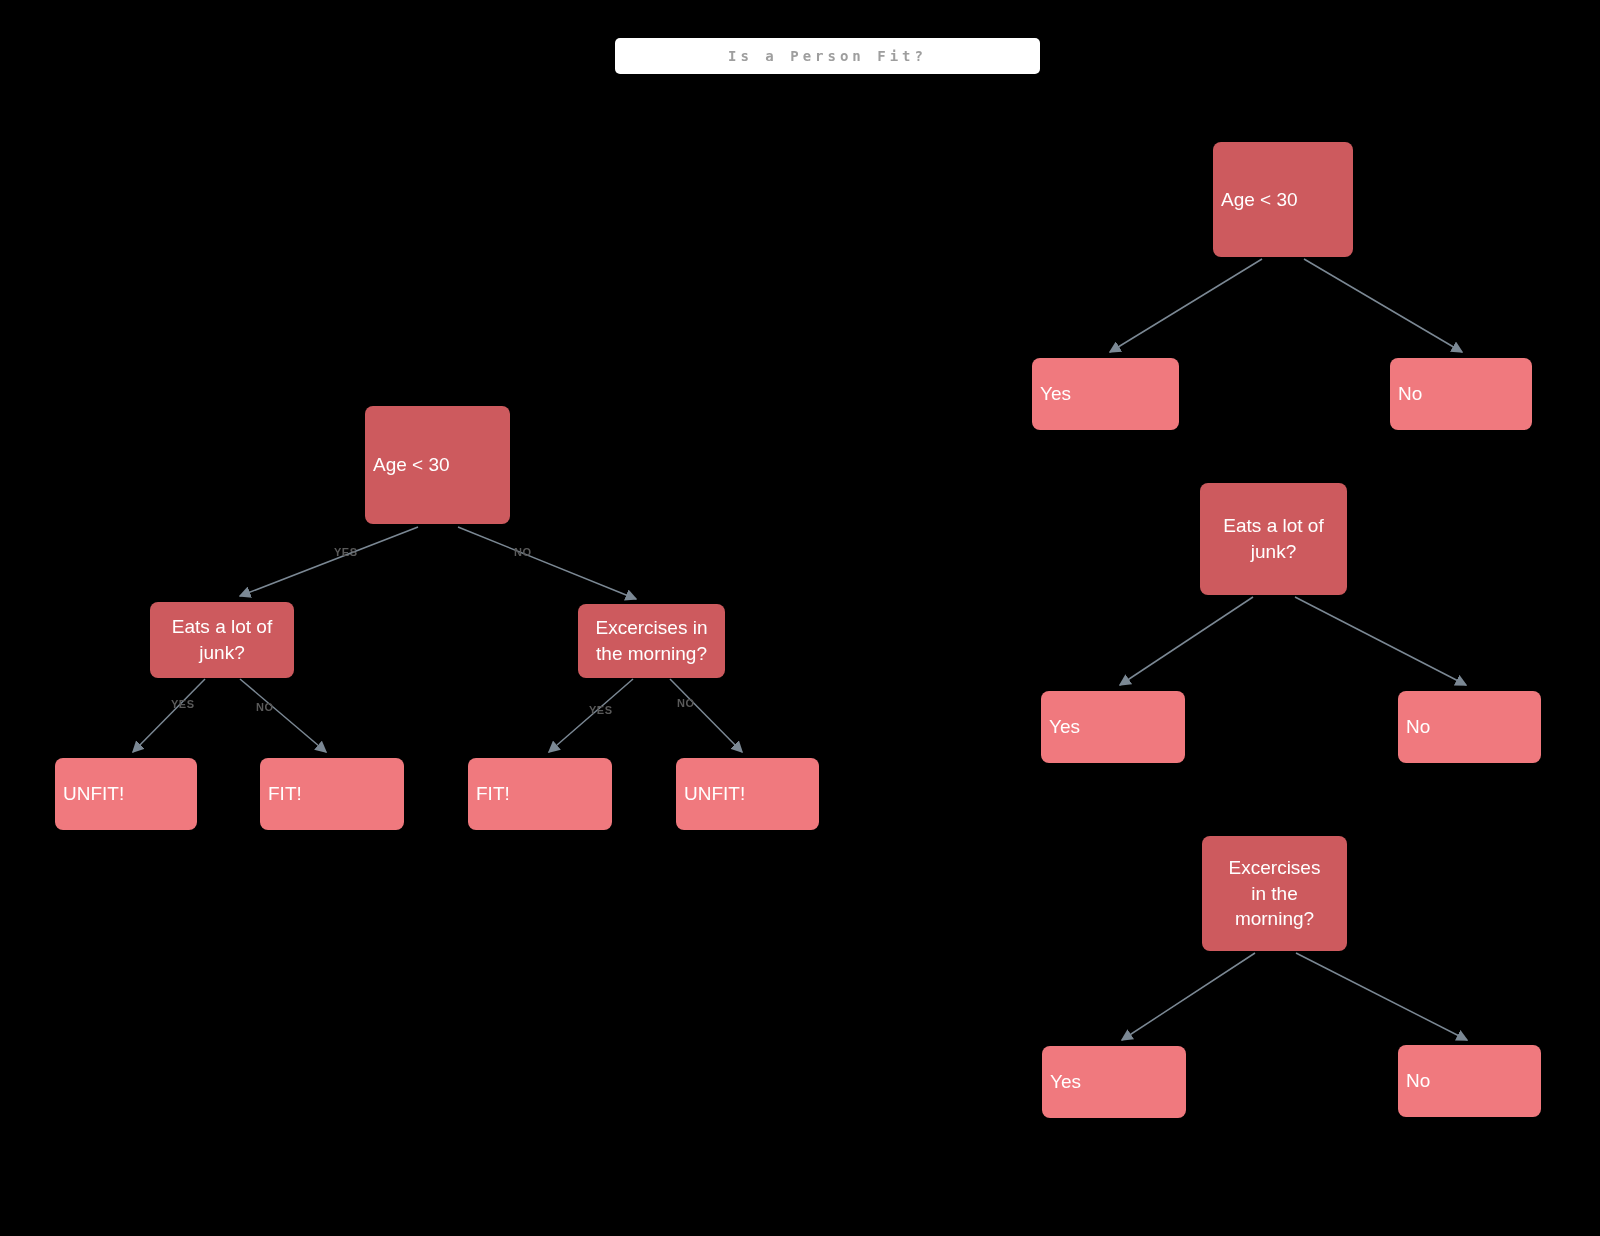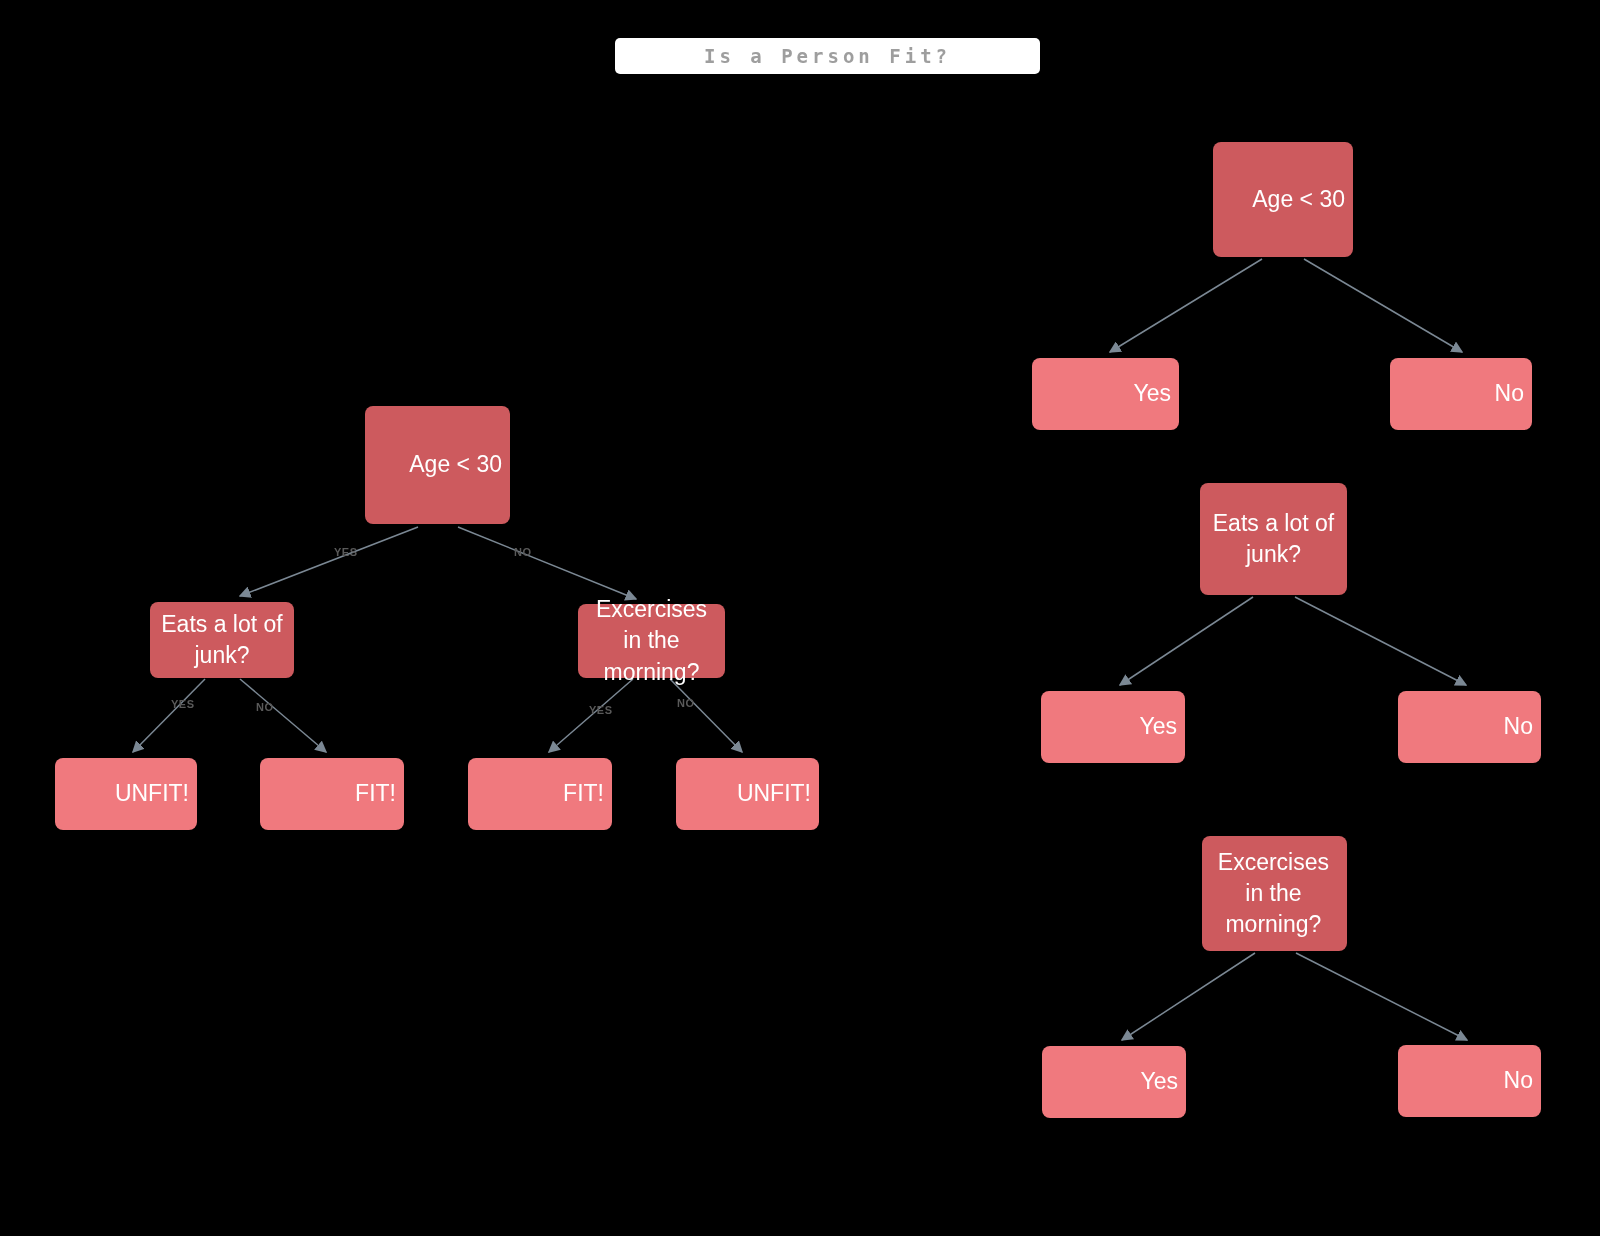--- a/index.html
+++ b/index.html
@@ -18,44 +18,44 @@
     width:1600px;height:1236px;
     background:var(--background);
     font-family:"Liberation Sans", sans-serif;
     overflow:hidden;
   }
   .edges{position:absolute;left:0;top:0;pointer-events:none;}
   .edges line{stroke:var(--edge);stroke-width:1.5;}
   .arrow-head{fill:var(--edge);}
   .node{
     position:absolute;
-    display:flex;align-items:center;justify-content:flex-end;
+    display:flex;align-items:center;justify-content:flex-start;
     text-align:center;
     color:var(--node-text);
-    font-size:23px;line-height:1.35;
+    font-size:19px;line-height:1.35;
     border-radius:8px;
     box-sizing:border-box;
     padding:8px;
   }
   .node.dark{background:var(--node-dark);}
   .node.light{background:var(--node-light);}
   .node.narrow{padding:8px 18px;}
   .edge-label{
     position:absolute;
     color:var(--edge-label);
     font-size:11px;font-weight:bold;letter-spacing:.5px;
   }
   .title-box{
     position:absolute;
     left:615px;top:38px;width:425px;height:36px;
     background:var(--title-bg);
     border-radius:5px;
     display:flex;align-items:center;justify-content:center;
     font-family:"DejaVu Sans Mono", monospace;
-    font-weight:bold;font-size:19px;letter-spacing:4px;
+    font-weight:bold;font-size:14px;letter-spacing:4px;
     color:var(--title-text);
   }
 </style>
 </head>
 <body>
 
 <div class="canvas">
 
   <svg class="edges" width="1600" height="1236" viewBox="0 0 1600 1236">
     <defs>

